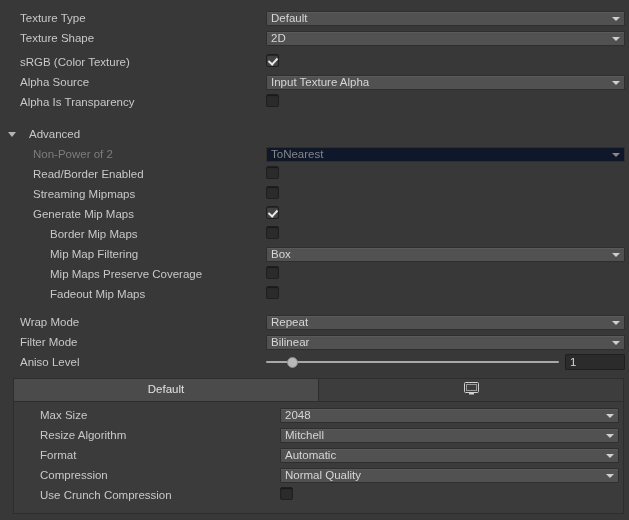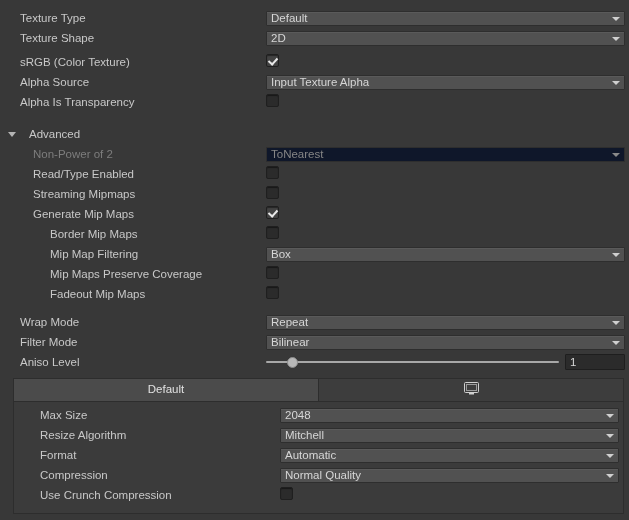--- a/index.html
+++ b/index.html
@@ -288,21 +288,21 @@
     </div>
     <div id="advanced-rows">
         <div class="row">
           <span class="label indent1 disabled">Non-Power of 2</span>
           <div class="dropdown disabled">
             <span>ToNearest</span>
             <span class="arrow"></span>
           </div>
         </div>
         <div class="row">
-          <span class="label indent1">Read/Type Enabled</span>
+          <span class="label indent1">Read/Border Enabled</span>
           <div class="checkbox"></div>
         </div>
         <div class="row">
           <span class="label indent1">Streaming Mipmaps</span>
           <div class="checkbox"></div>
         </div>
         <div class="row">
           <span class="label indent1">Generate Mip Maps</span>
           <div class="checkbox checked"></div>
         </div>

